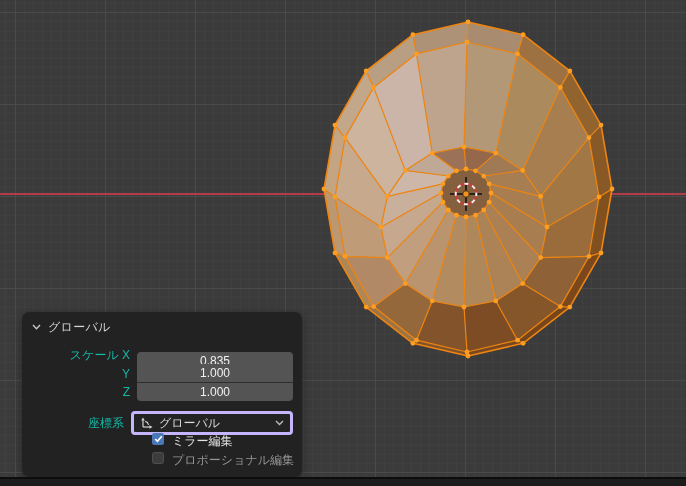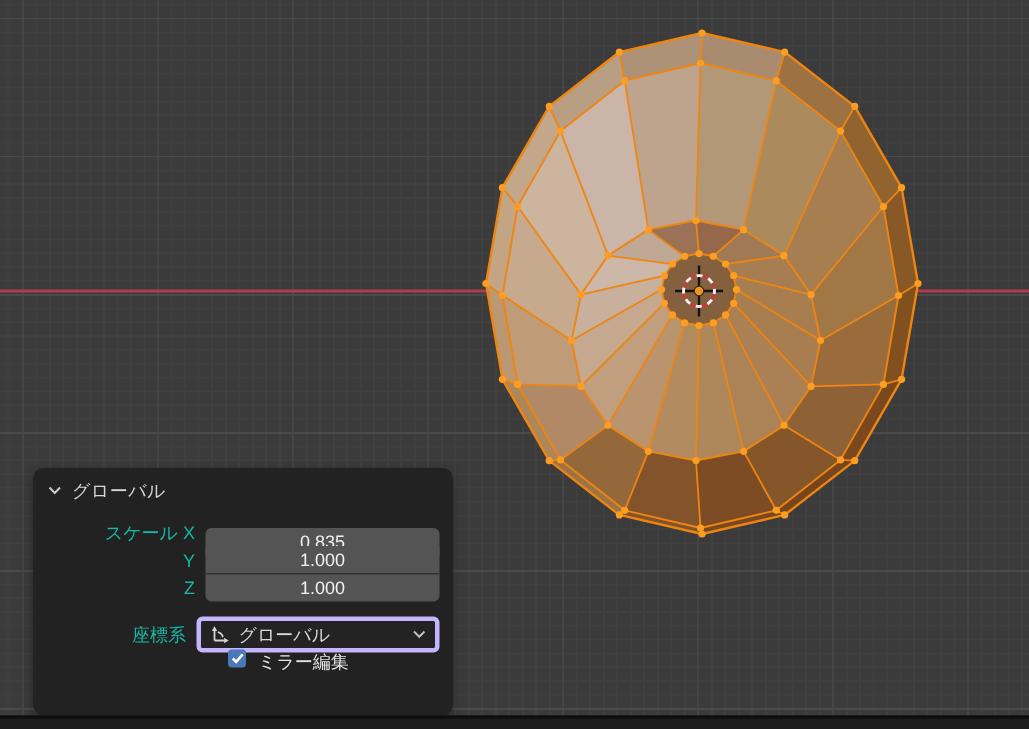--- a/index.html
+++ b/index.html
@@ -283,16 +283,20 @@
 
   <div class="cbrow" style="top:120.5px">
     <div class="checkbox on">
       <svg class="icon" width="9" height="8" viewBox="0 0 9 8">
         <polyline points="1.2,4 3.4,6.2 7.8,1.2" fill="none" stroke="#ffffff" stroke-width="1.7"></polyline>
       </svg>
     </div>
     <span class="cb-label-on">ミラー編集</span>
   </div>
 
+  <div class="cbrow" style="top:140px">
+    <div class="checkbox off"></div>
+    <span class="cb-label-off">プロポーショナル編集</span>
+  </div>
 
 </div>
 
 <div class="bottom-strip"></div>
 
 </body></html>

